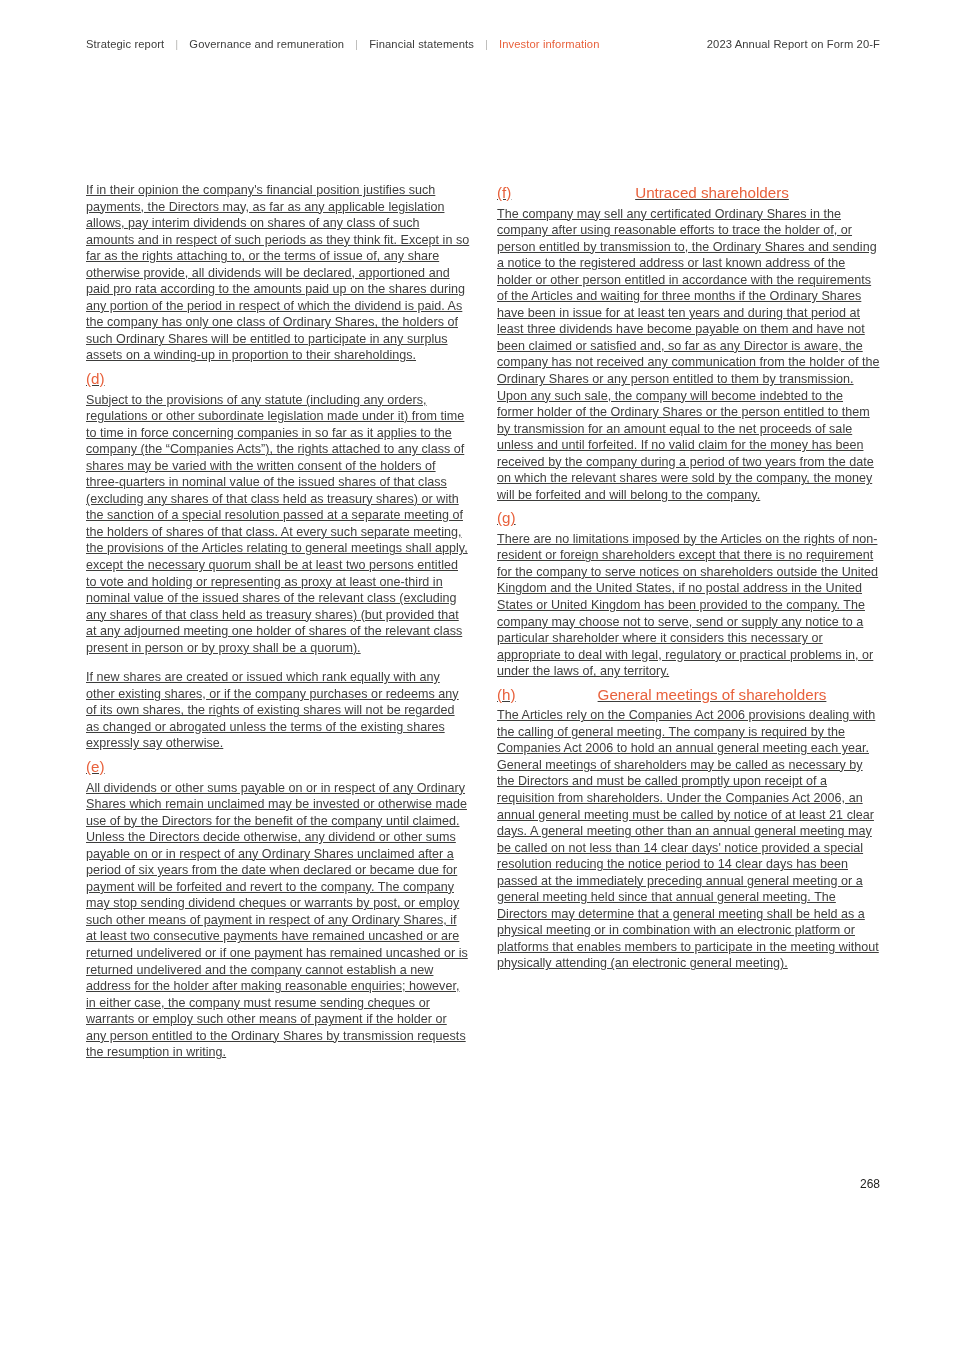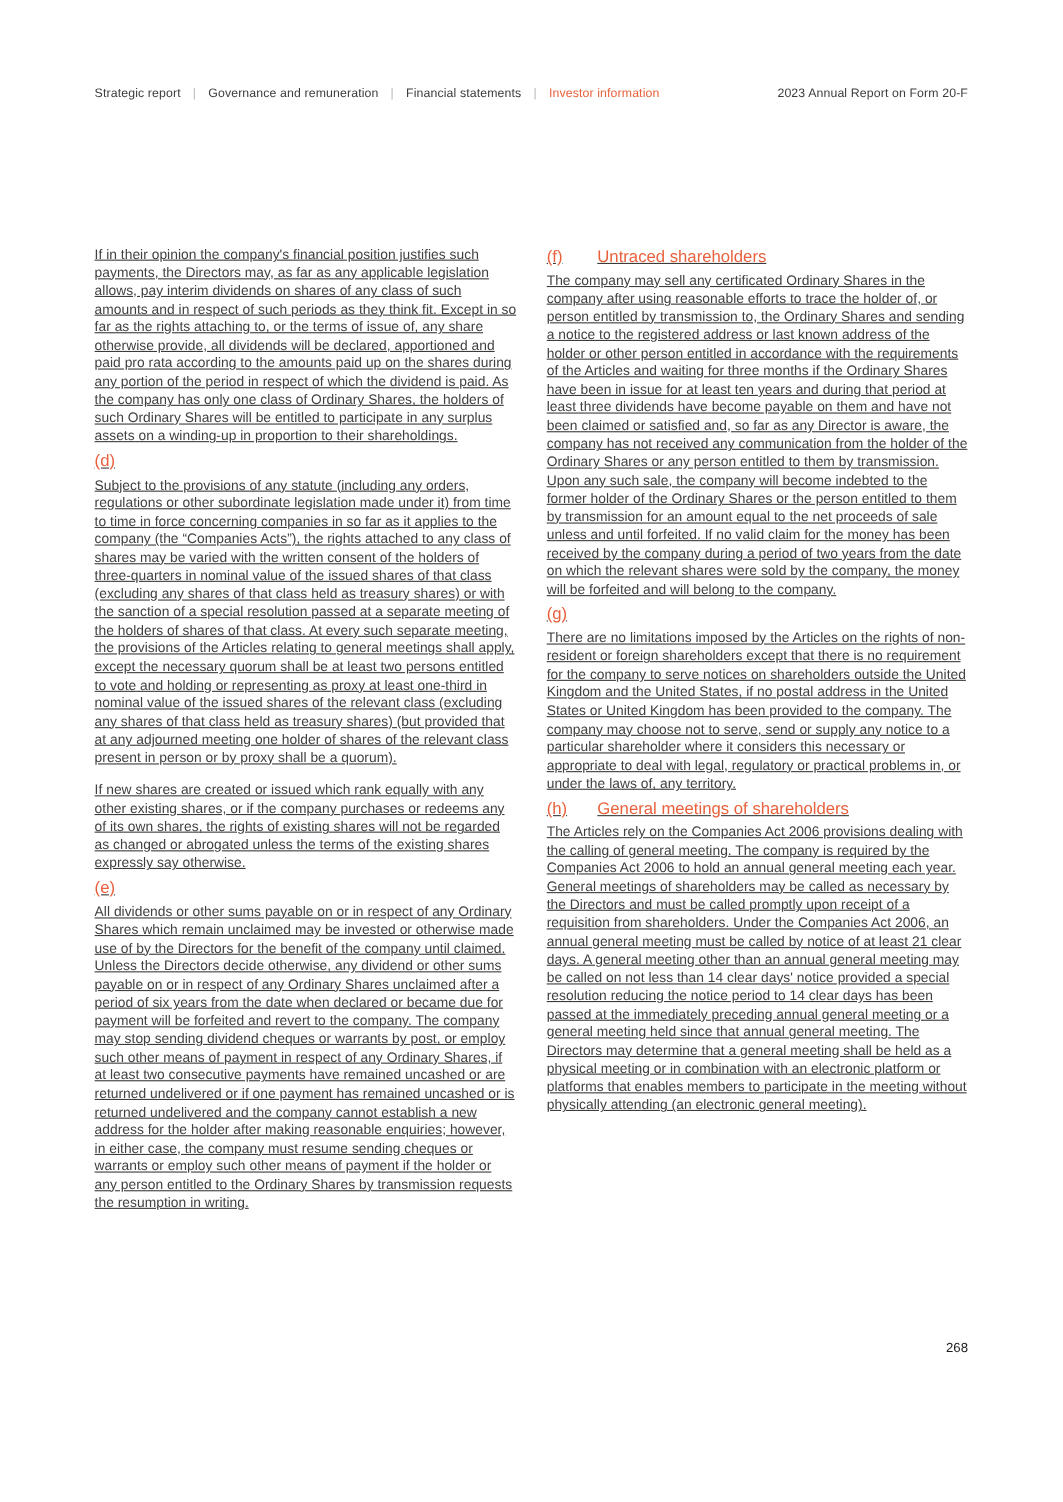--- a/index.html
+++ b/index.html
@@ -15,21 +15,20 @@
     position: relative;
     overflow: hidden;
     -webkit-font-smoothing: antialiased;
   }
 
   .page {
     position: absolute;
     left: 0; top: 0;
     width: 966px;
     height: 1207px;
-    margin-top: 41px;
   }
 
   
   .run-header {
     position: absolute;
     left: 86px;
     top: 38px;
     width: 794px;
     display: flex;
     align-items: baseline;
@@ -99,20 +98,21 @@
     color: #e8613c;
     display: flex;
     align-items: flex-start;
   }
   h3.sec-head .lbl {
     flex: 0 0 46px;
     width: 46px;
   }
   h3.sec-head .ttl {
     flex: 1 1 auto;
+    text-align: center;
   }
   h3.sec-head.first { margin-top: 0; }
 
   
   .blk + .blk { margin-top: 0; }
 
   
   .folio {
     position: absolute;
     right: 86px;

